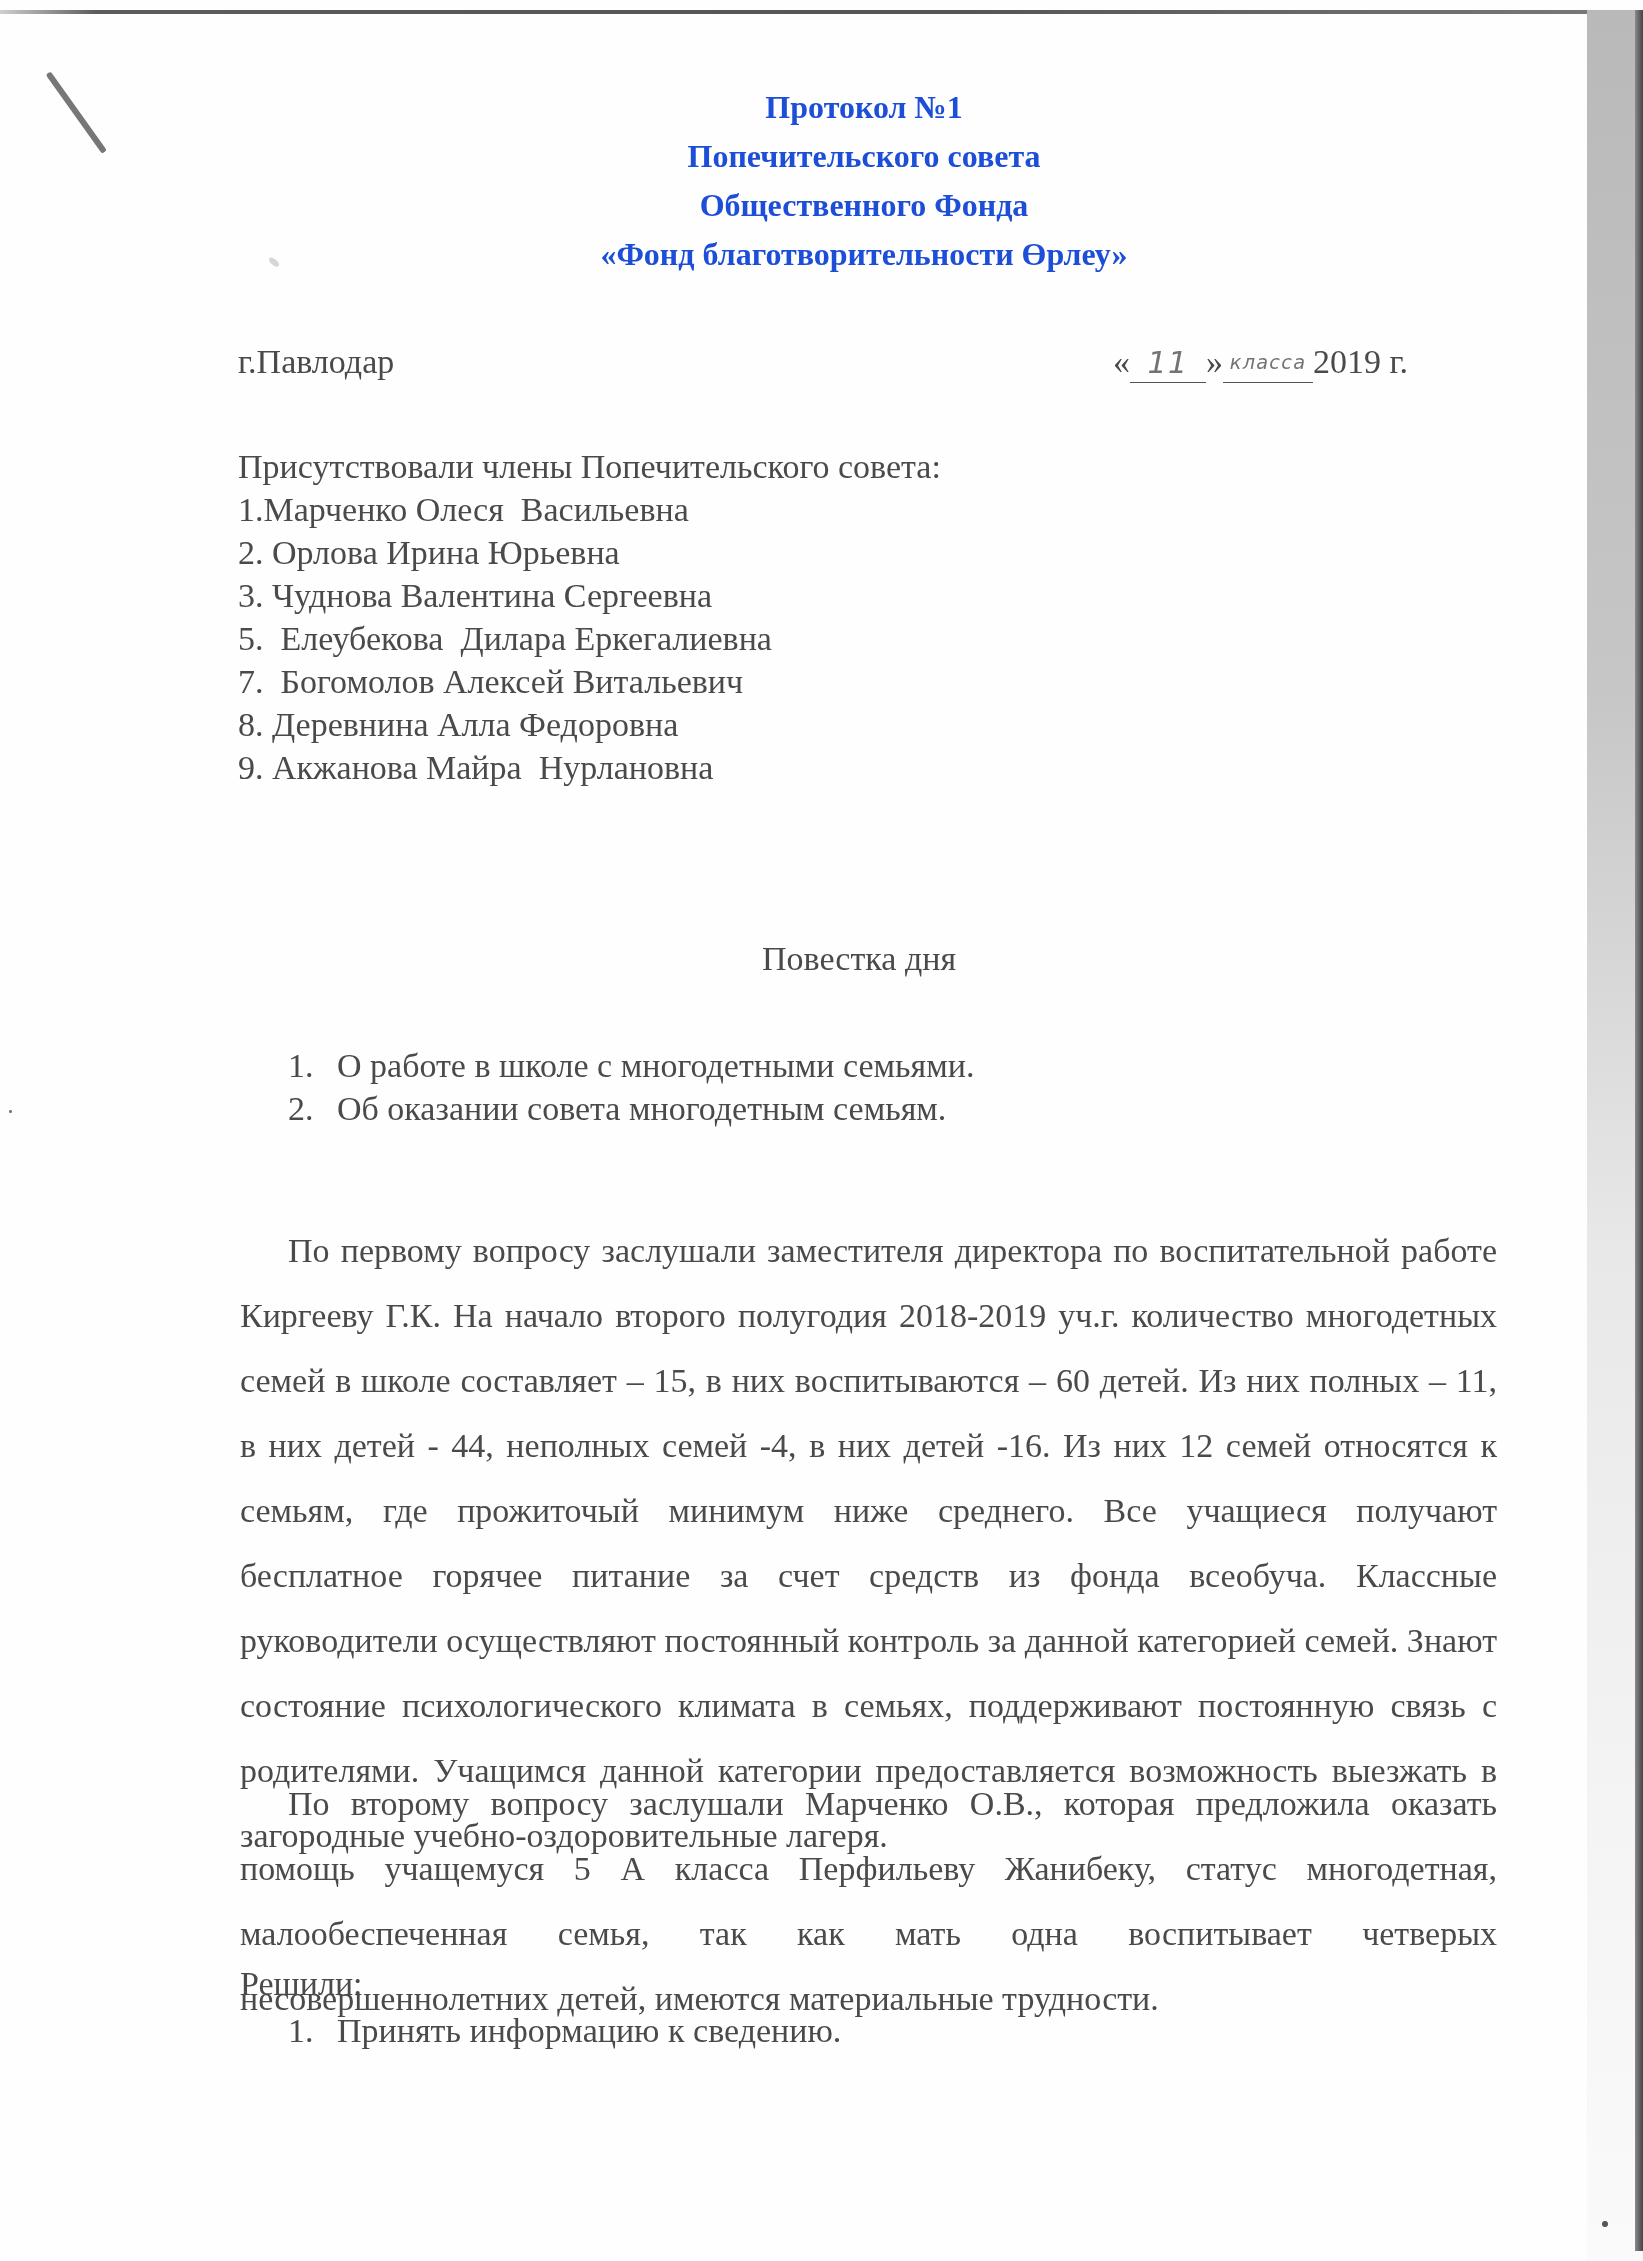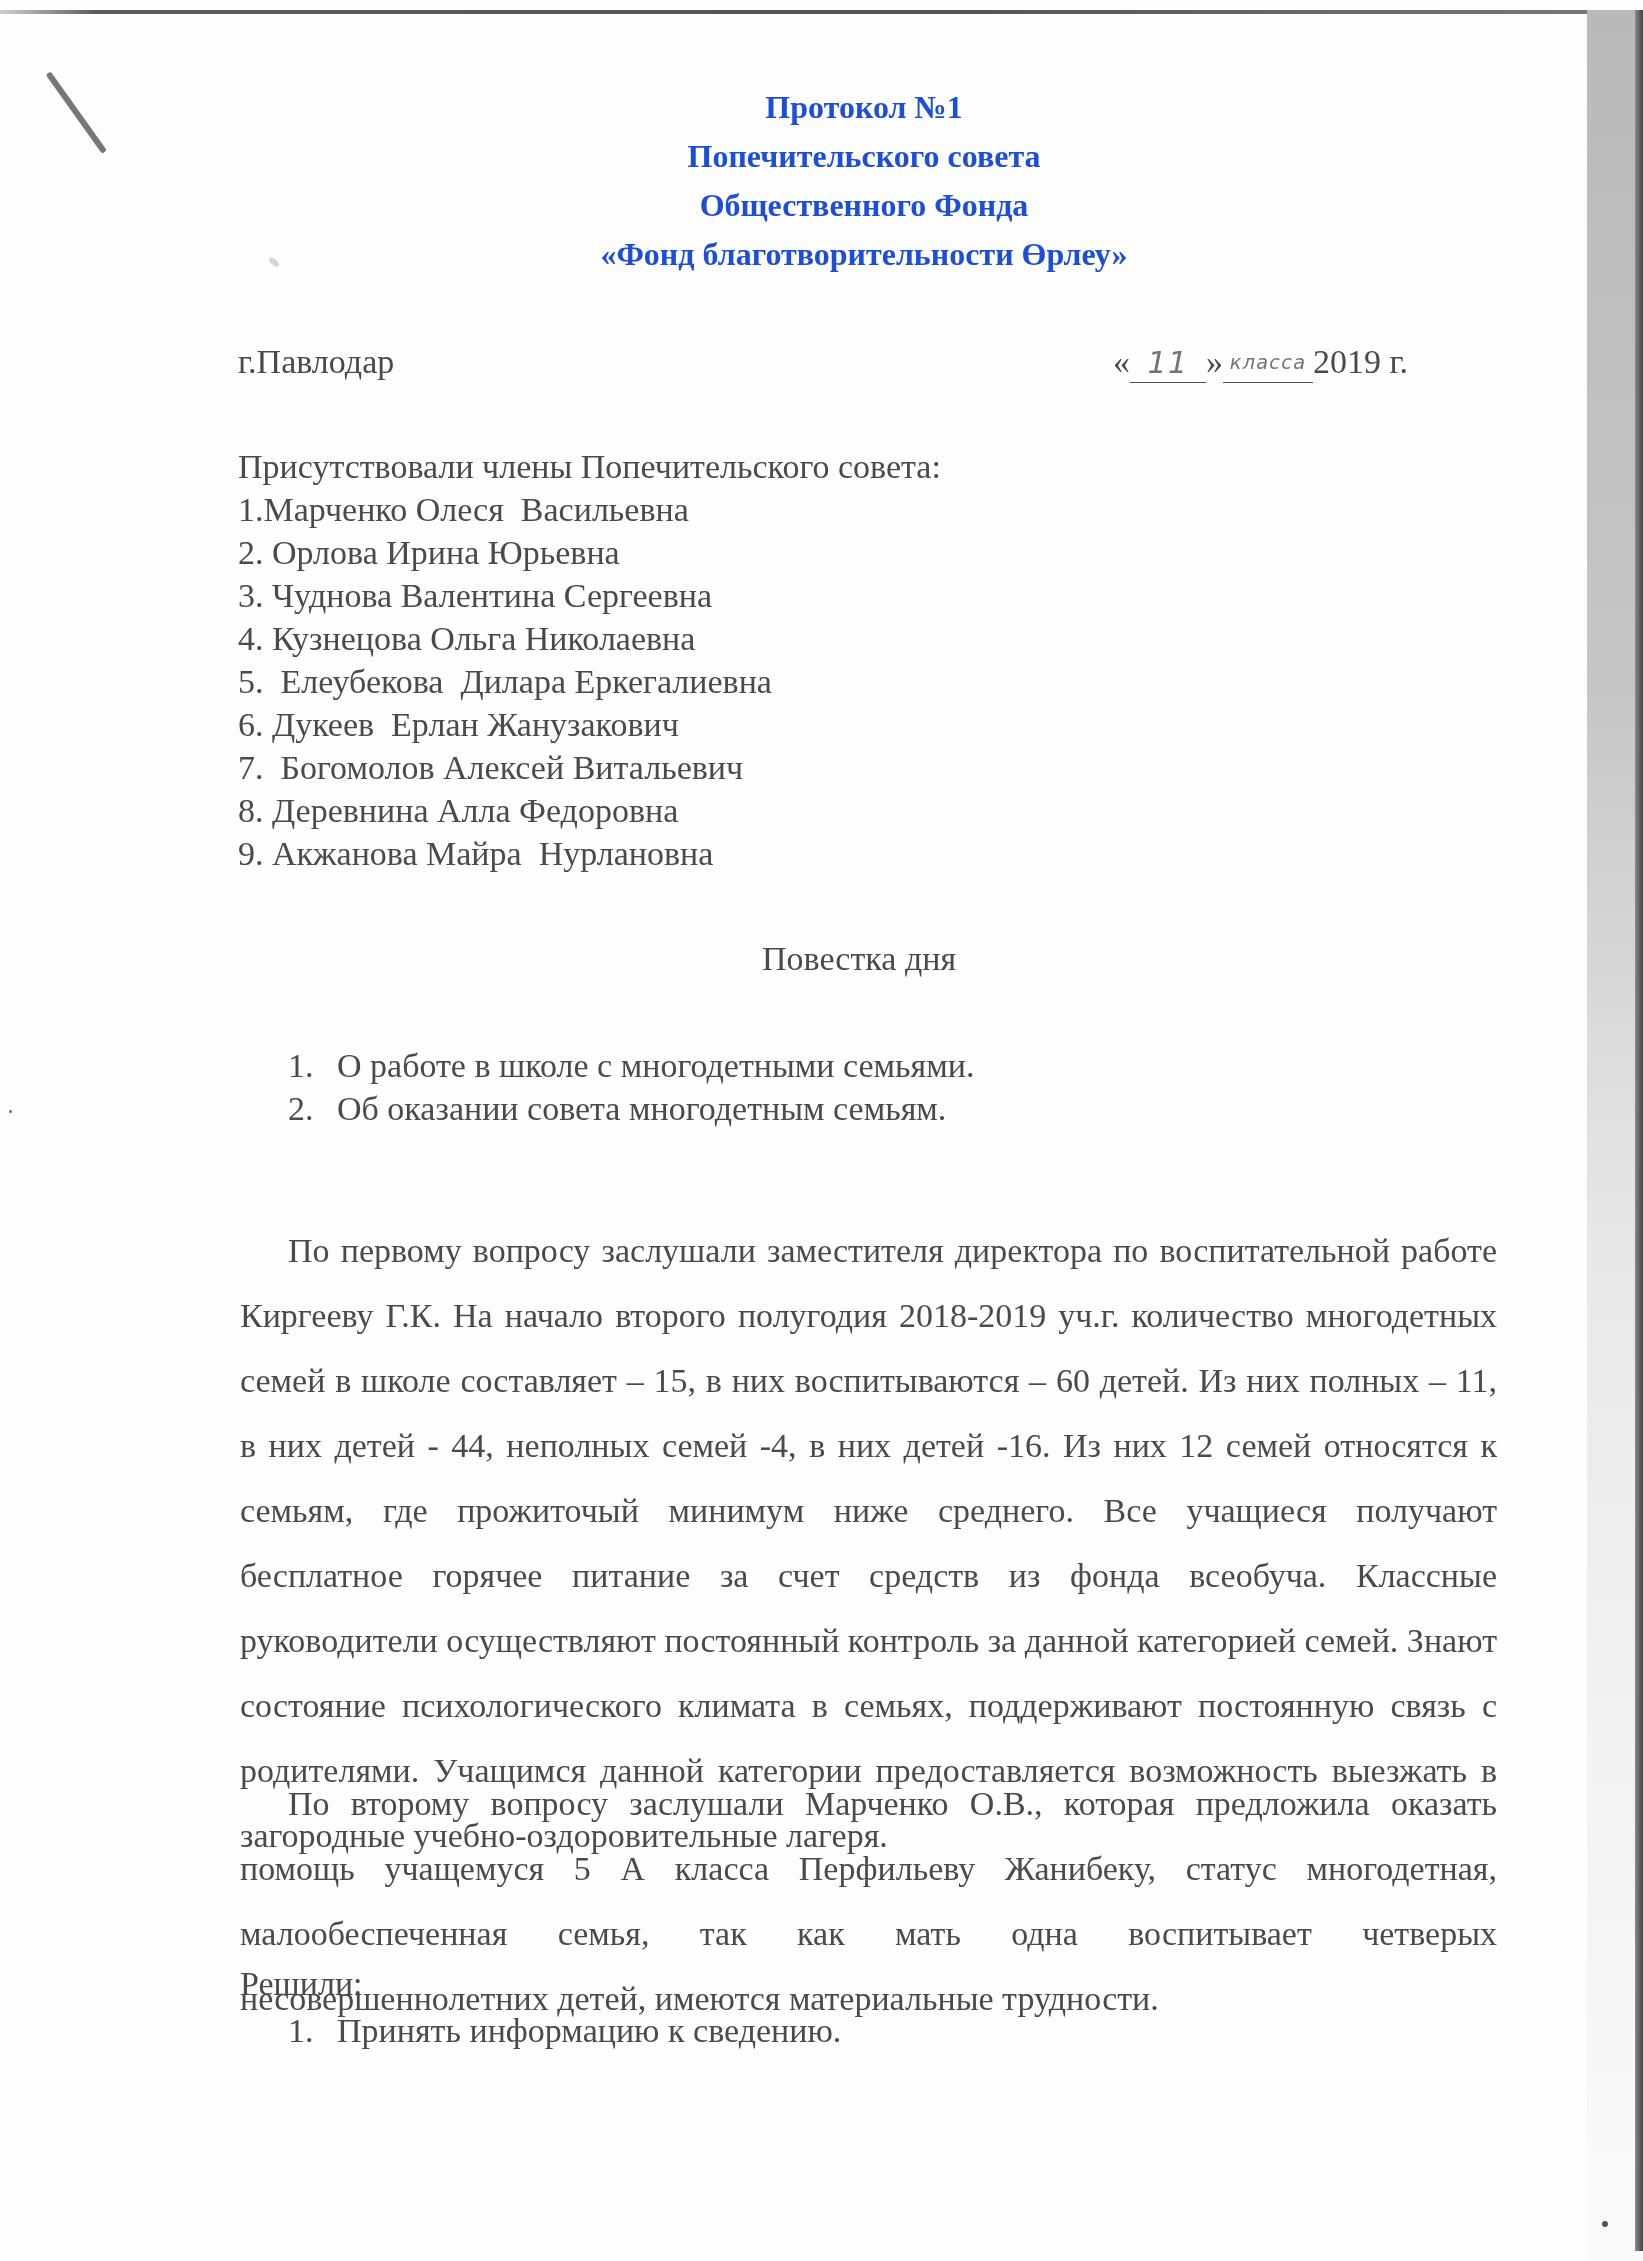--- a/index.html
+++ b/index.html
@@ -96,23 +96,21 @@
 
 <div class="abs date">
   <span>«</span><span class="blank day">11</span><span>»</span><span class="blank month">класса</span><span>2019 г.</span>
 </div>
 
 <div class="abs members">
   <div>Присутствовали члены Попечительского совета:</div>
   <div>1.Марченко Олеся  Васильевна</div>
   <div>2. Орлова Ирина Юрьевна</div>
   <div>3. Чуднова Валентина Сергеевна</div>
-  <div>4. Кузнецова Ольга Николаевна</div>
   <div>5.  Елеубекова  Дилара Еркегалиевна</div>
-  <div>6. Дукеев  Ерлан Жанузакович</div>
   <div>7.  Богомолов Алексей Витальевич</div>
   <div>8. Деревнина Алла Федоровна</div>
   <div>9. Акжанова Майра  Нурлановна</div>
 </div>
 
 <div class="abs agenda-title">Повестка дня</div>
 <div class="abs agenda">
   <div class="row">
     <span class="num">1.</span>
     <span>О работе в школе с многодетными семьями.</span>

